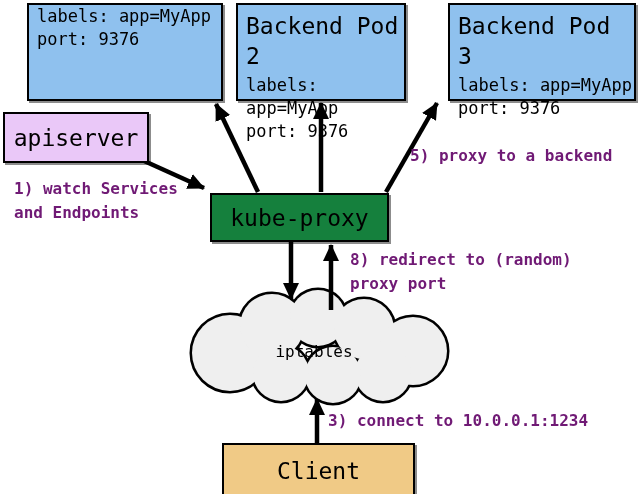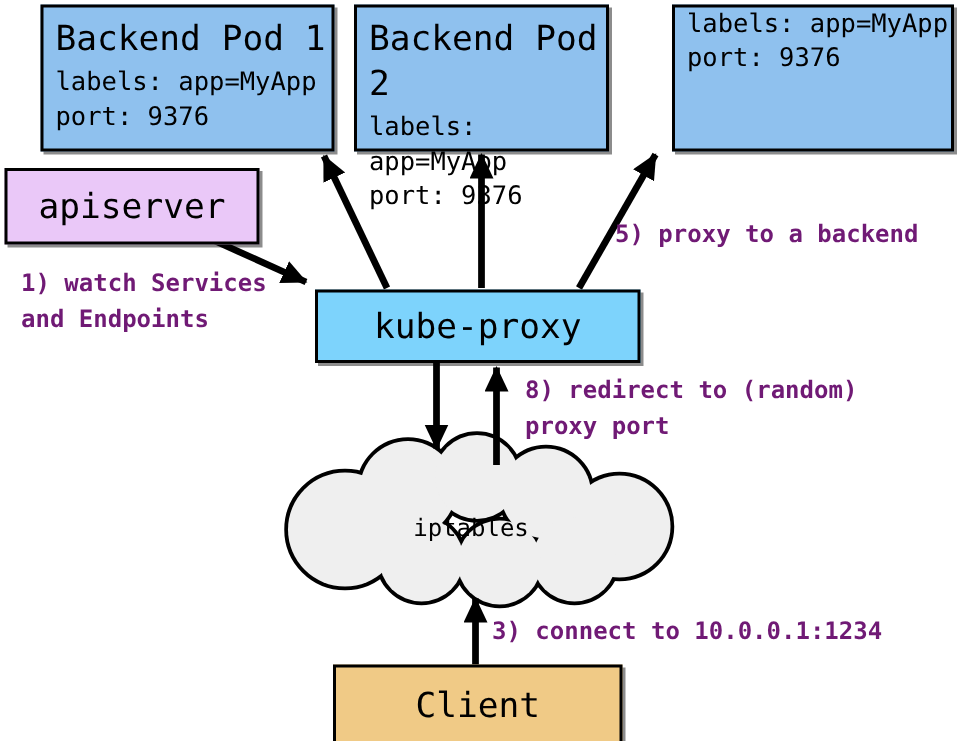--- a/index.html
+++ b/index.html
@@ -12,22 +12,22 @@
     position:absolute;box-sizing:border-box;border:2.5px solid #000;
     z-index:2;box-shadow:2px 2px 0 rgba(0,0,0,0.45);
   }
   .pod{background:#8fc1ee;width:196px;height:98px;top:3px;}
   .pod-title{font-size:23px;line-height:30px;margin:6px 0 3px 8px;color:#000;}
   .pod-line{font-size:17px;line-height:23px;margin-left:8px;color:#000;}
   .center-label{
     display:flex;align-items:center;justify-content:center;
     font-size:23px;color:#000;
   }
-  #apiserver-box{left:3px;top:112px;width:170px;height:51px;background:#eac8f8;}
-  #kube-proxy-box{left:210px;top:193px;width:217px;height:49px;background:#7dd3fc;}
+  #apiserver-box{left:3px;top:112px;width:146px;height:51px;background:#eac8f8;}
+  #kube-proxy-box{left:210px;top:193px;width:179px;height:49px;background:#15803d;}
   #client-box{left:222px;top:443px;width:193px;height:56px;background:#f0ca86;}
   .annotation{
     position:absolute;z-index:3;font-weight:bold;font-size:16px;
     line-height:24px;white-space:pre-line;color:#701a75;
   }
   #annotation-step1{left:14px;top:177px;}
   #annotation-step2{left:64px;top:246px;}
   #annotation-step3{left:328px;top:409px;}
   #annotation-step4{left:350px;top:248px;}
   #annotation-step5{left:410px;top:144px;}
@@ -76,30 +76,30 @@
       <line x1="258" y1="192" x2="216" y2="104" marker-end="url(#ah)"></line>
       <line x1="321" y1="192" x2="321" y2="103" marker-end="url(#ah)"></line>
       <line x1="386" y1="192" x2="437" y2="103" marker-end="url(#ah)"></line>
       <line x1="291" y1="241" x2="291" y2="299" marker-end="url(#ah)"></line>
       <line x1="331" y1="310" x2="331" y2="245" marker-end="url(#ah)"></line>
       <line x1="317" y1="443" x2="317" y2="399" marker-end="url(#ah)"></line>
     </g>
   </svg>
 
   <div class="box pod" style="left:27px;">
-    <div class="pod-title">Backend Pod 1</div>
     <div class="pod-line">labels: app=MyApp</div>
     <div class="pod-line">port: 9376</div>
   </div>
   <div class="box pod" style="left:236px;width:170px;">
     <div class="pod-title">Backend Pod 2</div>
     <div class="pod-line">labels: app=MyApp</div>
     <div class="pod-line">port: 9376</div>
   </div>
   <div class="box pod" style="left:448px;width:188px;">
+    <div class="pod-title">Backend Pod 3</div>
     <div class="pod-line">labels: app=MyApp</div>
     <div class="pod-line">port: 9376</div>
   </div>
 
   <div id="apiserver-box" class="box center-label">
     <span>apiserver</span>
   </div>
   <div id="kube-proxy-box" class="box center-label">
     <span>kube-proxy</span>
   </div>

